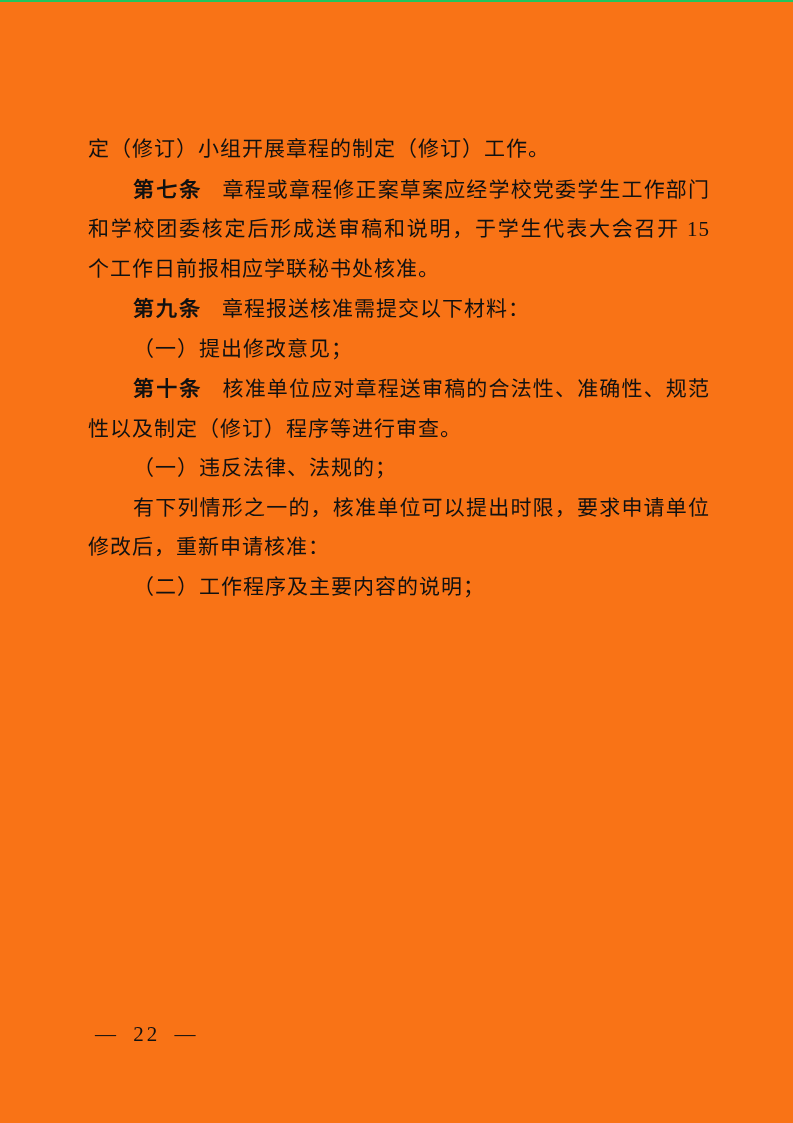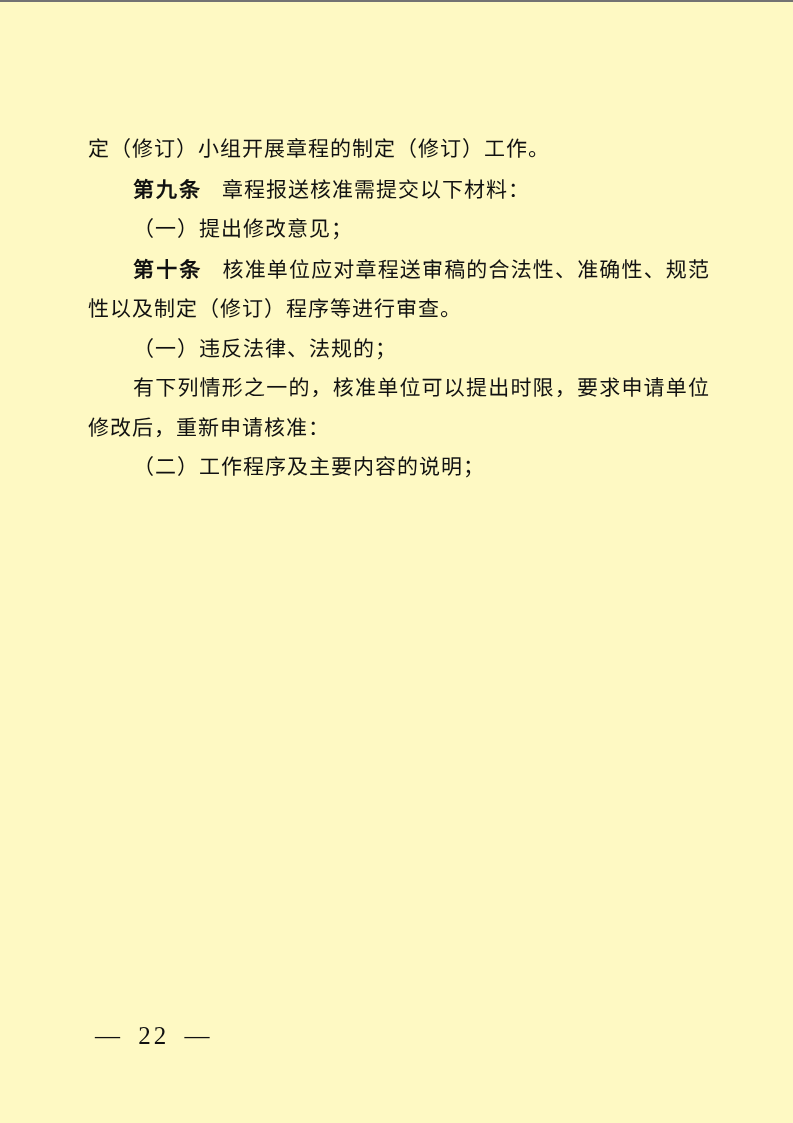--- a/index.html
+++ b/index.html
@@ -11,22 +11,22 @@
     width: 793px;
     height: 1123px;
     position: relative;
     font-family: "Liberation Serif", "DejaVu Serif", serif;
     color: #111111;
     overflow: hidden;
   }
   .page {
     position: absolute;
     inset: 0;
-    background: #fef9c3;
-    border-top: 2px solid #737373;
+    background: #f97316;
+    border-top: 2px solid #22c55e;
   }
   .content {
     position: absolute;
     left: 88px;
     top: 128px;
     width: 622px;
     font-size: 21px;
     line-height: 39.5px;
     letter-spacing: 1px;
     text-align: justify;
@@ -42,34 +42,35 @@
   .article-label {
     font-weight: bold;
     margin-right: 20px;
     font-family: "Liberation Sans", "DejaVu Sans", sans-serif;
     letter-spacing: 2px;
   }
   .pagenum {
     position: absolute;
     left: 95px;
     top: 1020px;
-    font-size: 25px;
+    font-size: 21px;
     letter-spacing: 3px;
     word-spacing: 6px;
     color: #111111;
   }
 </style>
 </head>
 <body>
 
 <div class="page">
   <div class="content">
 
     <p class="para noindent"><span>定（修订）小组开展章程的制定（修订）工作。</span></p>
 
+    <p class="para"><b class="article-label">第七条</b><span>章程或章程修正案草案应经学校党委学生工作部门和学校团委核定后形成送审稿和说明，于学生代表大会召开 15 个工作日前报相应学联秘书处核准。</span></p>
 
 
     <p class="para"><b class="article-label">第九条</b><span>章程报送核准需提交以下材料：</span></p>
 
     <p class="para"><span>（一）提出修改意见；</span></p>
 
 
 
     <p class="para"><b class="article-label">第十条</b><span>核准单位应对章程送审稿的合法性、准确性、规范性以及制定（修订）程序等进行审查。</span></p>
 

